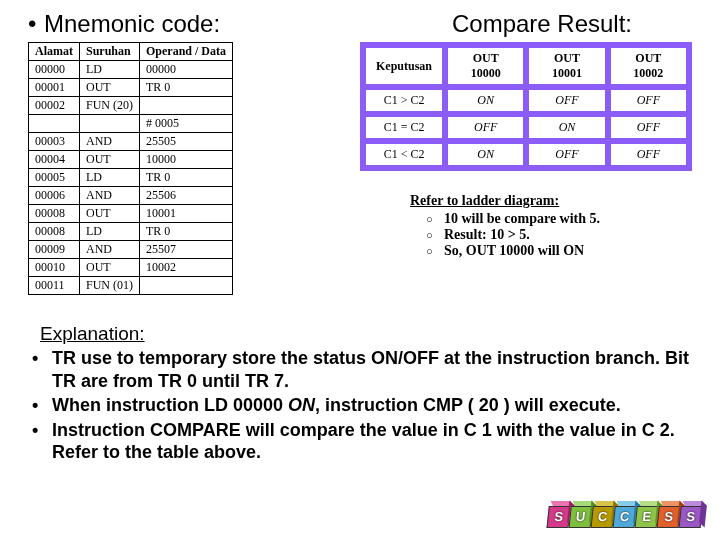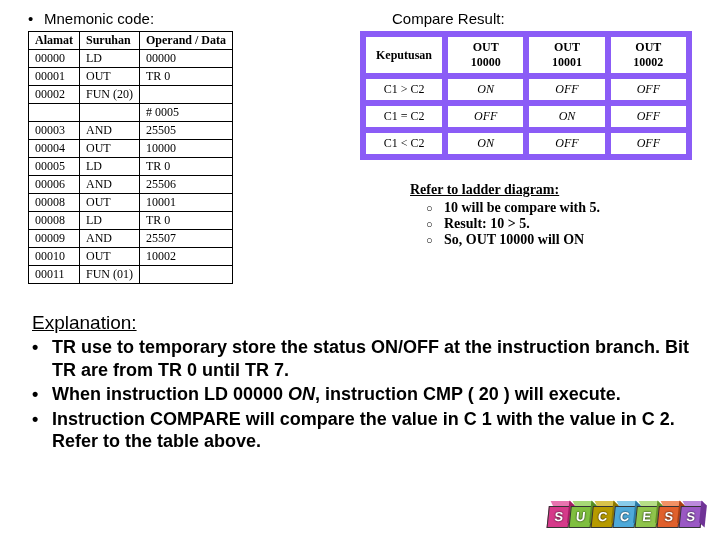--- a/index.html
+++ b/index.html
@@ -8,33 +8,33 @@
     font-family: Arial, Helvetica, sans-serif;
     background:#fff;
     color:#000;
     font-size:14px;
     position:relative;
   }
   .slide { padding:10px 28px; }
   .toprow { display:flex; }
   .left { width:320px; }
   .right { flex:1; padding-left:12px; }
-  .hdr { font-size:15px; margin:0 0 4px 0; }
+  .hdr { font-size:24px; margin:0 0 4px 0; }
   .hdr-bullet { display:inline-block; width:16px; }
   table { border-collapse:collapse; font-family:"Times New Roman", serif; font-size:12px; }
   .mn-table th, .mn-table td { border:1px solid #000; padding:1px 6px; text-align:left; height:14px; }
   .mn-table th { font-weight:bold; }
   .mn-table .dotted { border-bottom:1px dotted #d66; }
   .cmp-table th, .cmp-table td { border:6px solid #8b5cf6; padding:3px 10px; text-align:center; font-family:"Times New Roman", serif; font-size:12px; }
   .cmp-table th { font-weight:bold; }
   .cmp-table .dec { border-bottom:1px dotted #d66; }
   .refer { font-family:"Times New Roman", serif; font-size:14px; font-weight:bold; text-decoration:underline; margin-top:22px; margin-left:50px; }
   .refer-list { font-family:"Times New Roman", serif; font-size:14px; font-weight:bold; list-style:none; padding:0; margin:2px 0 0 66px; }
   .refer-list li::before { content:"○"; display:inline-block; width:18px; font-weight:normal; font-size:11px; }
-  .expl-title { font-size:19px; text-decoration:underline; margin:28px 0 2px 4px; }
+  .expl-title { font-size:19px; text-decoration:underline; margin:28px 0 2px 12px; }
   .expl-list { list-style:none; padding:0; margin:0; font-size:18px; line-height:1.25; }
   .expl-list li { padding-left:24px; position:relative; margin:2px 0;font-weight:bold; }
   .expl-list li::before { content:"•"; position:absolute; left:4px; top:0; }
   .italic { font-style:italic; }
   .footer-img { position:absolute; right:14px; bottom:10px; }
   .cube { display:inline-block; width:26px; height:26px; margin-left:-4px; position:relative; transform:skewX(-6deg); }
   .cube .top { position:absolute; left:3px; top:0; width:20px; height:6px; transform:skewX(30deg); }
   .cube .front { position:absolute; left:0; top:5px; width:20px; height:20px; border:1px solid #333; font:bold 13px/20px Arial; text-align:center; color:#fff; text-shadow:0 0 2px #000; }
   .cube .side { position:absolute; left:20px; top:2px; width:6px; height:22px; transform:skewY(40deg); }
 </style>
@@ -116,21 +116,21 @@
             </tr>
             <tr>
               <td>00011</td>
               <td>FUN (01)</td>
               <td></td>
             </tr>
           </tbody>
       </table>
     </div>
     <div class="right">
-      <p class="hdr" style="margin-left:32px;">Compare Result:</p>
+      <p class="hdr" style="margin-left:32px;text-align:center;">Compare Result:</p>
       <table class="cmp-table">
         <thead>
             <tr>
           <th class="dec">Keputusan</th>
           <th>OUT 10000</th>
           <th>OUT 10001</th>
           <th>OUT 10002</th>
         </tr>
           </thead>
         <tbody id="cmp-body">

